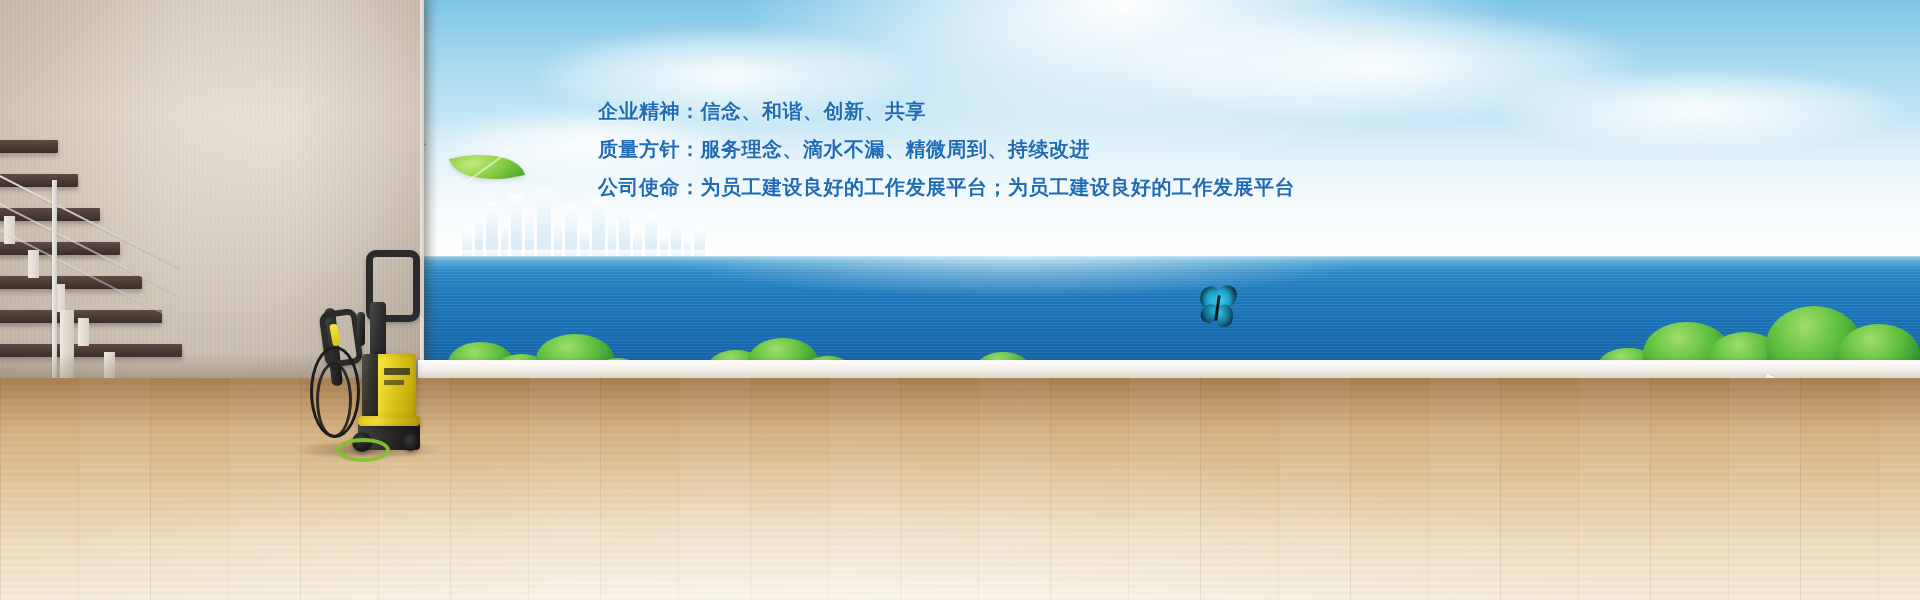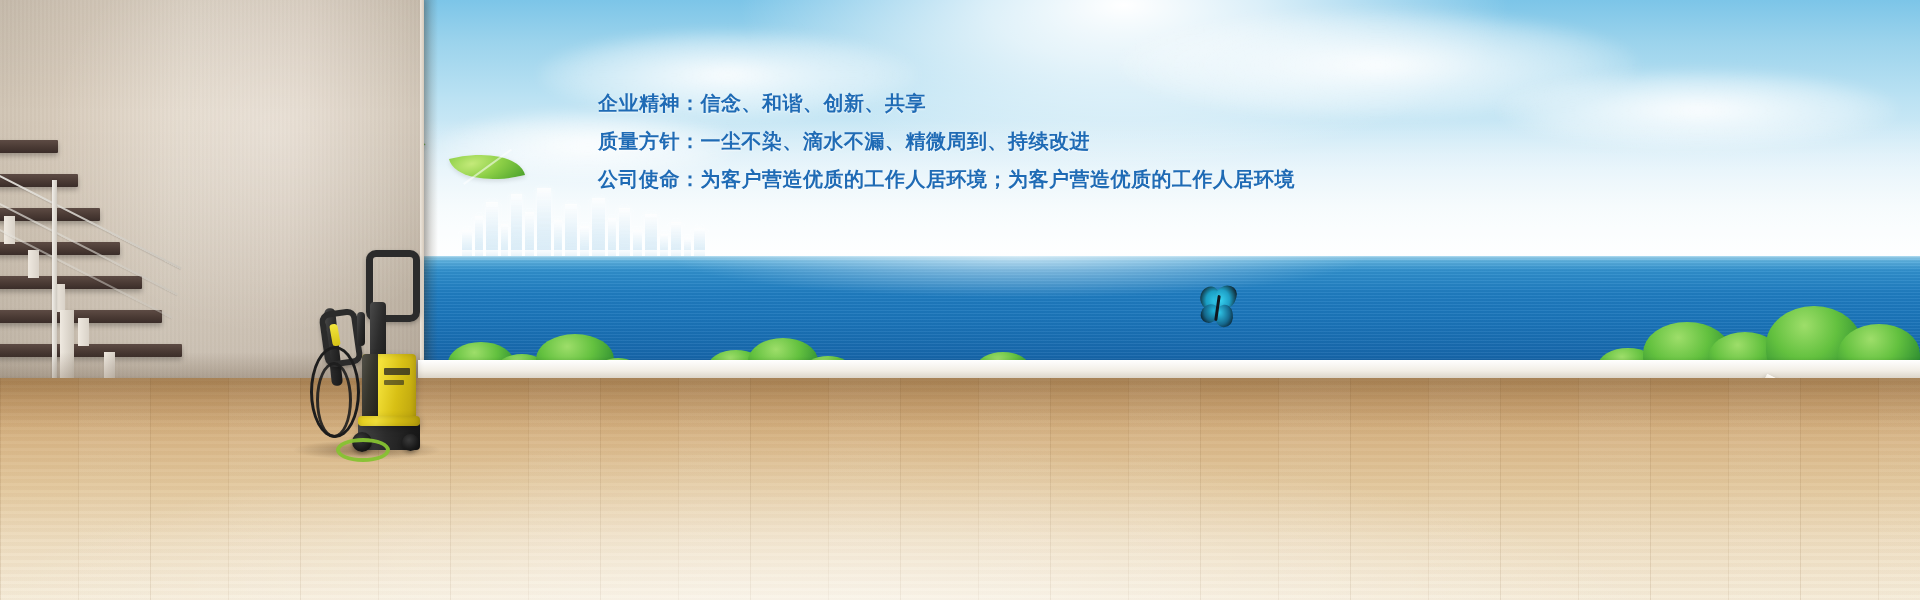--- a/index.html
+++ b/index.html
@@ -223,21 +223,21 @@
   .w-trigger{
     background:linear-gradient(180deg,#f3e63c,#d5c216);border-radius:3px;
   }
   .w-shadow{
     position:absolute;left:292px;top:440px;width:150px;height:20px;
     background:radial-gradient(ellipse at 50% 50%,rgba(60,40,20,.45) 0%,rgba(60,40,20,0) 70%);
   }
 
   
   .philosophy{
-    position:absolute;left:598px;top:84px;width:760px;
+    position:absolute;left:598px;top:92px;width:760px;
   }
   .phrase{
     font-size:20px;
     line-height:38px;
     font-weight:700;
     color:#1f6bb5;
     letter-spacing:.5px;
     white-space:nowrap;
     text-shadow:0 1px 2px rgba(255,255,255,.75);
   }
@@ -308,22 +308,22 @@
       <div class="bush" style="left:1180px;width:60px;height:36px;"></div>
       <div class="bush" style="left:1225px;width:88px;height:62px;"></div>
       <div class="bush" style="left:1290px;width:74px;height:52px;"></div>
       <div class="bush" style="left:1348px;width:96px;height:78px;"></div>
       <div class="bush" style="left:1420px;width:82px;height:60px;"></div>
     </div>
   </div>
 
   <div class="philosophy">
     <div class="phrase">企业精神：信念、和谐、创新、共享</div>
-    <div class="phrase">质量方针：一尘不染、滴水不漏、精微周到、持续改进</div>
-    <div class="phrase">公司使命：为客户营造优质的工作人居环境；为客户营造优质的工作人居环境</div>
+    <div class="phrase">质量方针：服务理念、滴水不漏、精微周到、持续改进</div>
+    <div class="phrase">公司使命：为员工建设良好的工作发展平台；为员工建设良好的工作发展平台</div>
   </div>
 
   <div class="leaf" style="left:452px;top:150px;width:70px;height:34px;transform:rotate(-14deg);">
     <div class="leaf-vein"></div>
   </div>
   <div class="leaf leaf small" style="left:370px;top:182px;width:36px;height:20px;transform:rotate(58deg);opacity:.85;">
     <div class="leaf-vein"></div>
   </div>
   <div class="leaf leaf small" style="left:398px;top:140px;width:26px;height:14px;transform:rotate(-38deg);opacity:.8;">
     <div class="leaf-vein"></div>

